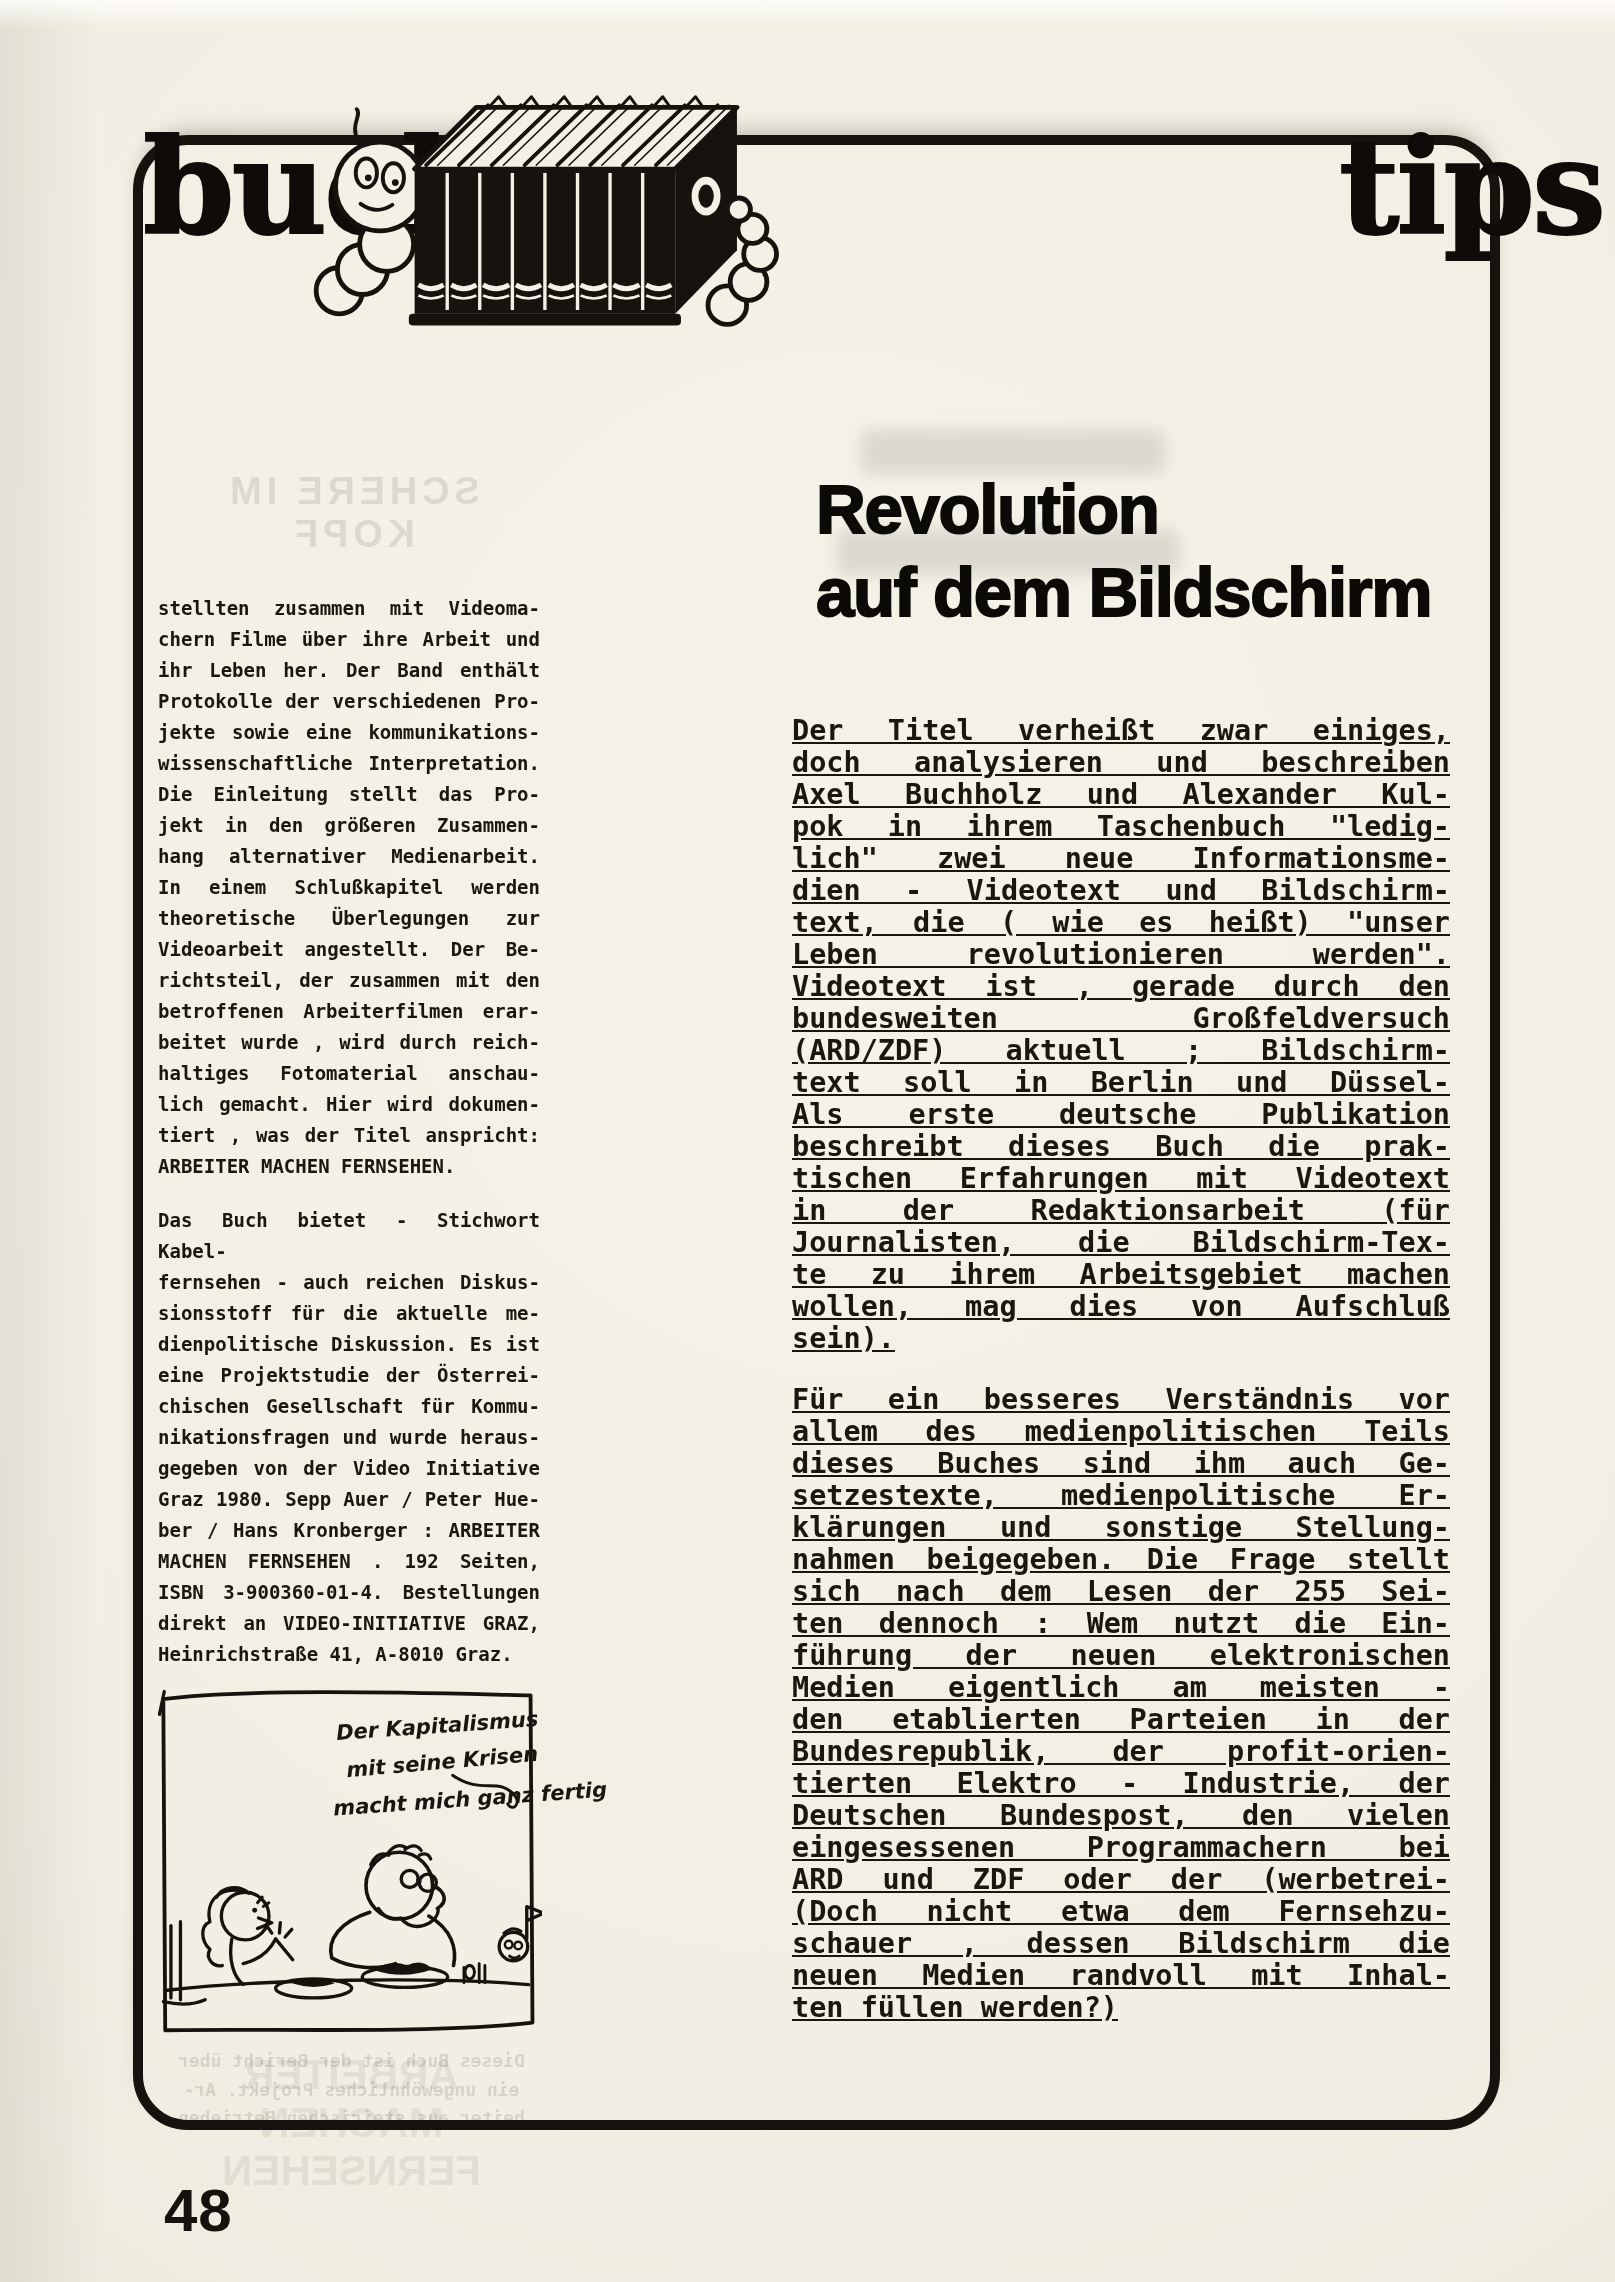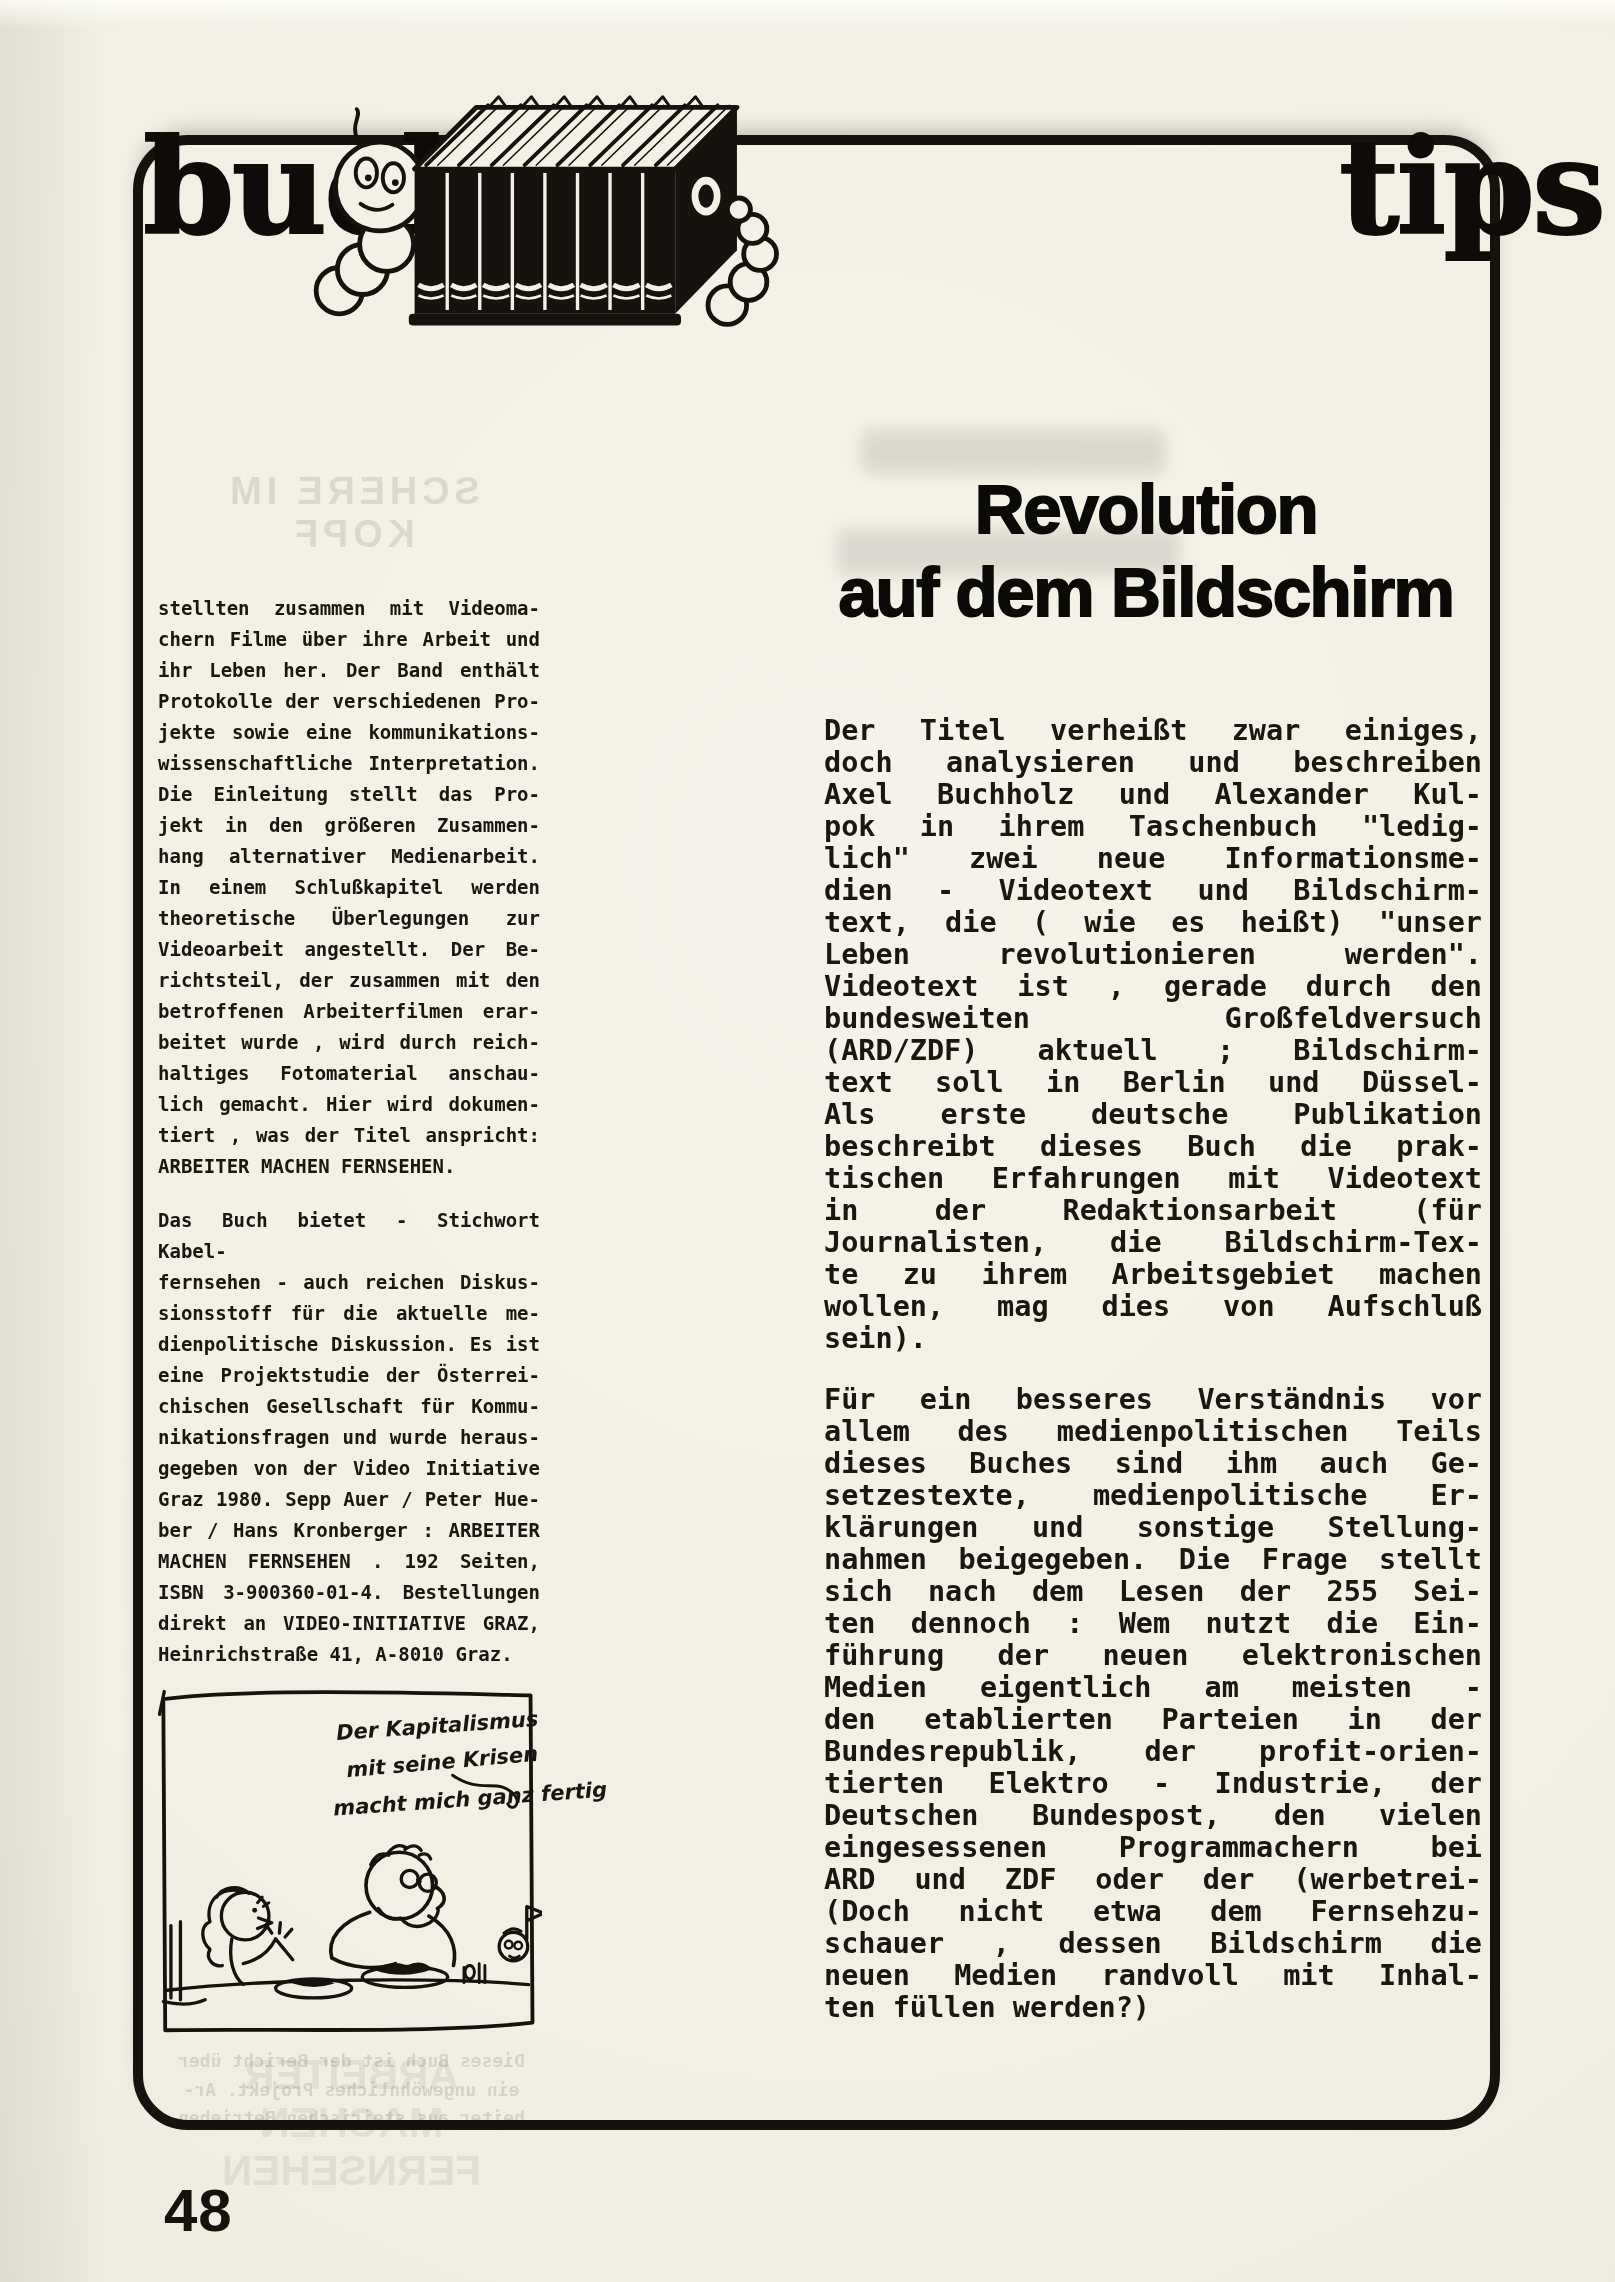--- a/index.html
+++ b/index.html
@@ -54,28 +54,28 @@
   }
   #ghost-mono-bottom{
     left:162px;top:2047px;width:379px;
     font-family:"DejaVu Sans Mono",monospace;font-weight:bold;font-size:18px;line-height:28.5px;
     opacity:.13;text-align:center;
   }
   #ghost-mono-bottom span{display:block;}
   
   .tcol{position:absolute;font-family:"DejaVu Sans Mono",monospace;font-weight:bold;color:#1a1610;}
   #left-col{left:158px;top:593px;width:382px;font-size:19px;line-height:31px;}
-  #right-col-body{left:824px;top:715px;width:658px;font-size:28.5px;line-height:32px;}
+  #right-col-body{left:792px;top:715px;width:658px;font-size:28.5px;line-height:32px;text-decoration:underline;}
   #left-col .para{margin:0 0 23px 0;}
   #right-col-body .para{margin:0 0 28.5px 0;}
   .tline{text-align:justify;text-align-last:justify;}
   .tlast{text-align-last:left;}
   
   #headline{
-    position:absolute;left:816px;top:468px;width:660px;text-align:center;
+    position:absolute;left:816px;top:468px;width:660px;text-align:left;
     font-family:"Liberation Sans",sans-serif;font-weight:bold;color:#0c0a07;
     font-size:69px;line-height:83px;letter-spacing:-1.4px;
     -webkit-text-stroke:1.9px #0c0a07;
   }
   #headline .hl{display:block;}
   
   #cartoon{position:absolute;left:150px;top:1682px;width:392px;height:363px;}
   #cartoon svg{position:absolute;inset:0;}
   .caption-line{
     position:absolute;white-space:nowrap;color:#1a1511;

